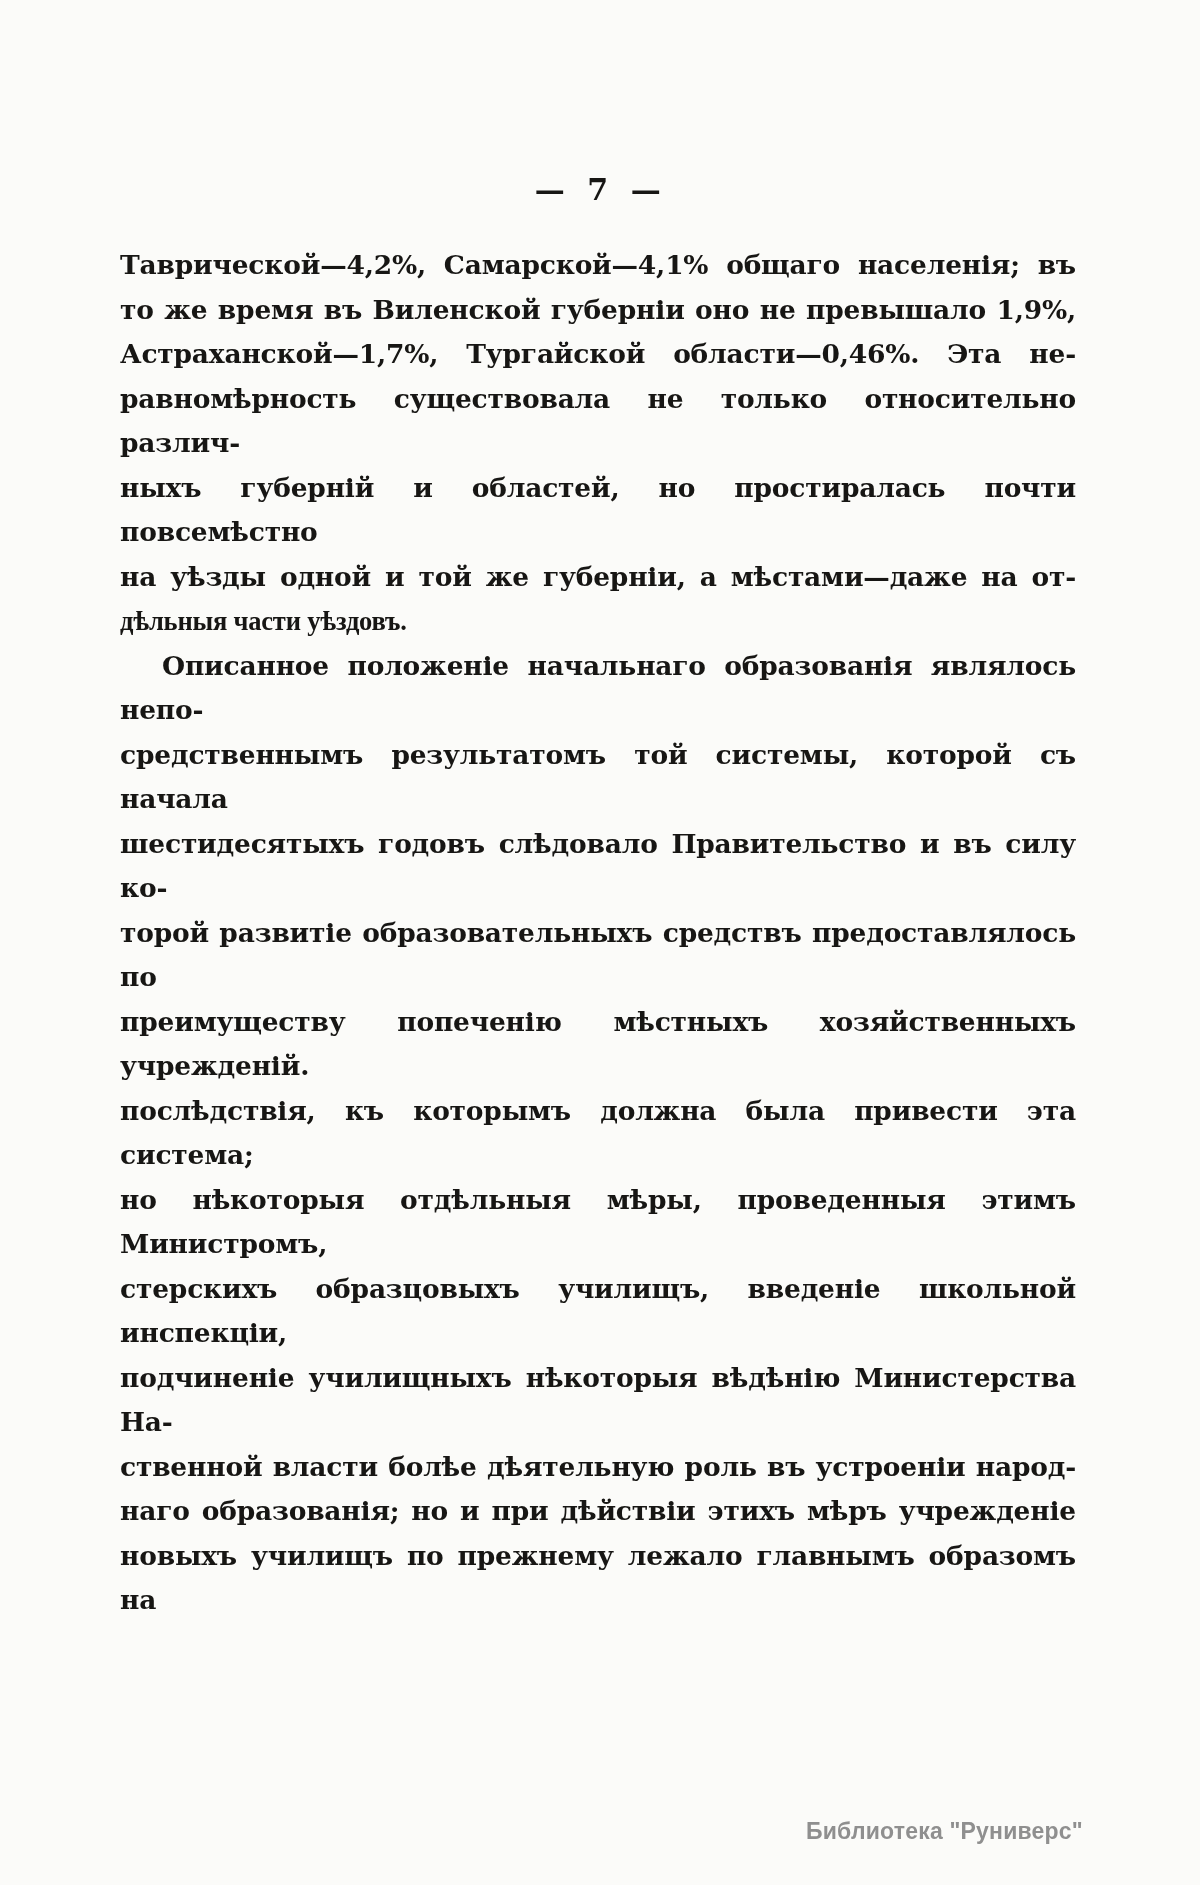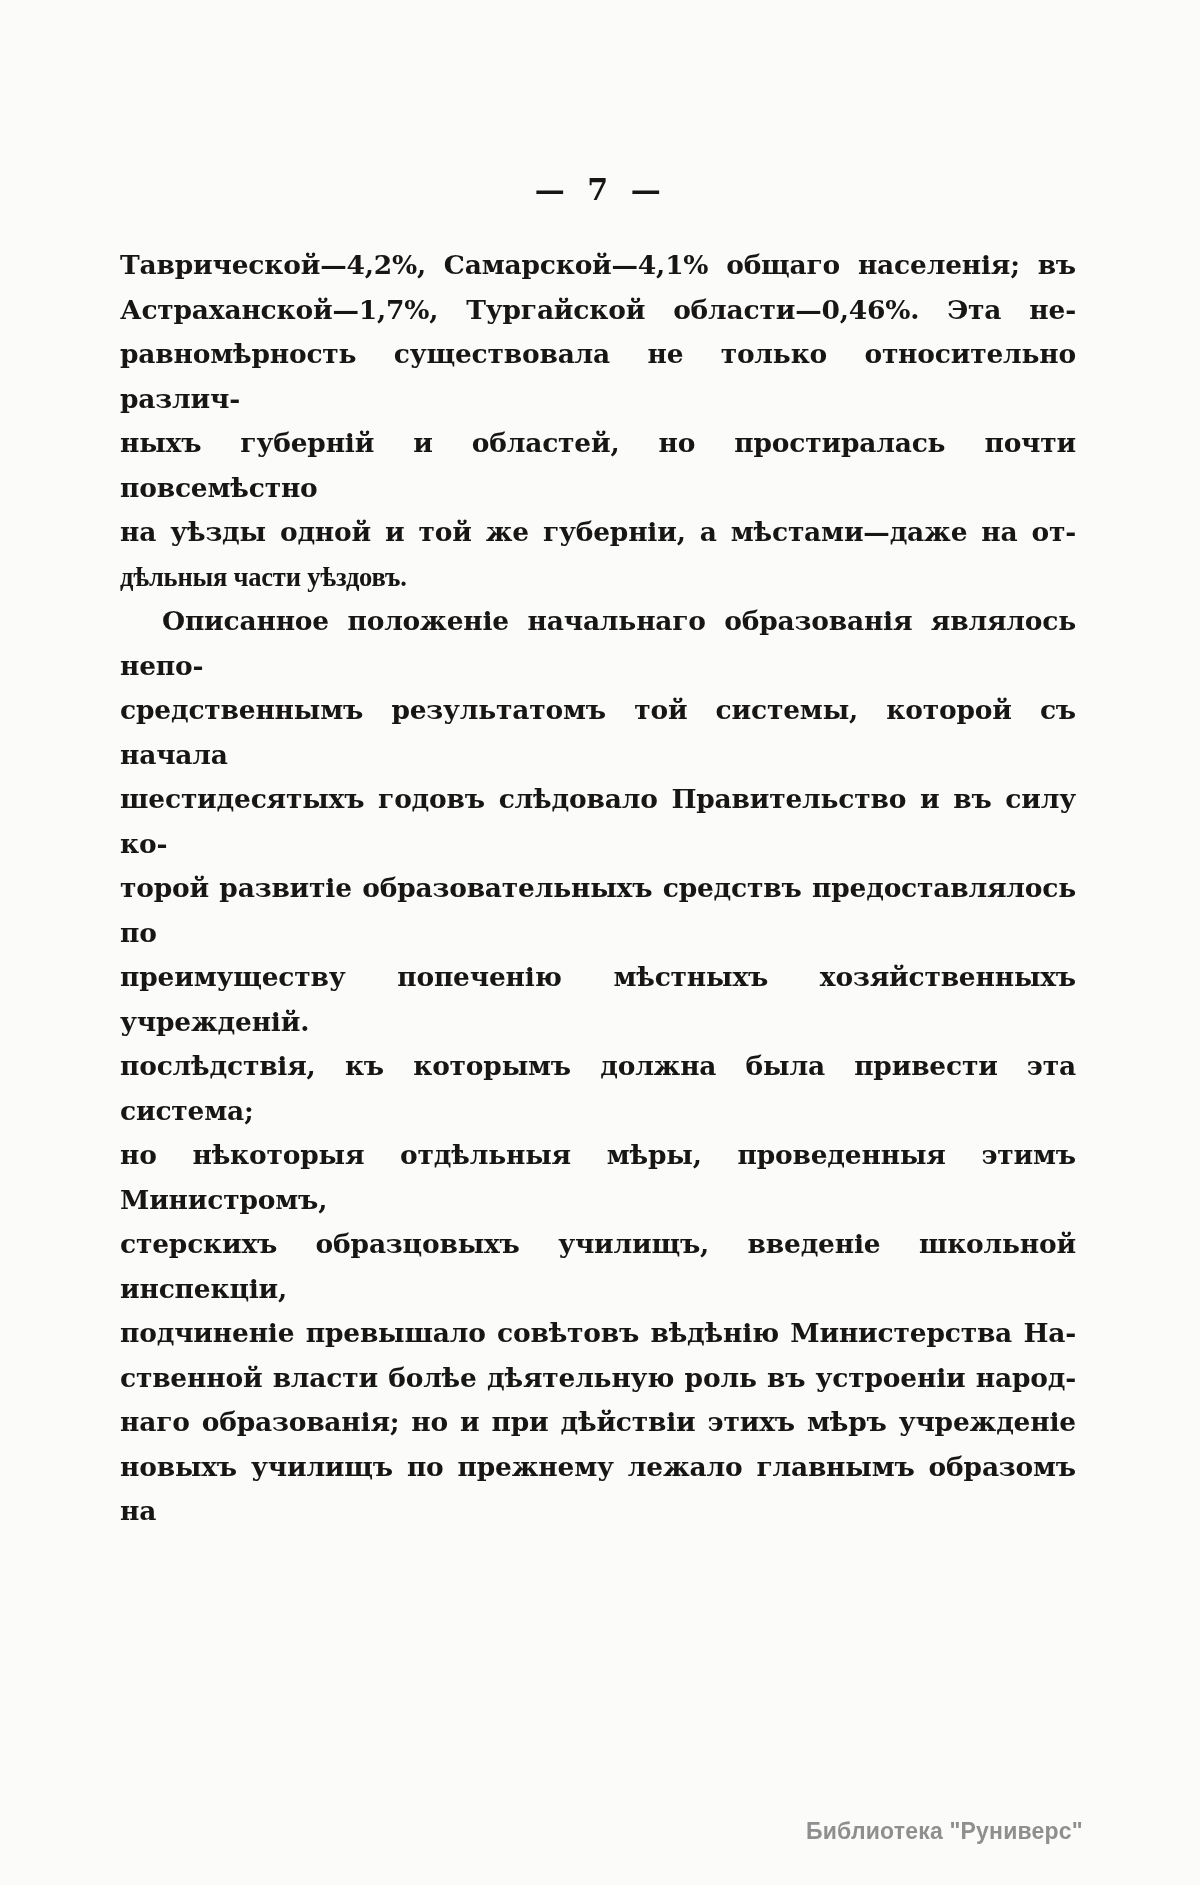--- a/index.html
+++ b/index.html
@@ -56,34 +56,35 @@
 <body>
 
 <div class="page">
 
   <div class="page-header">
     <span>—</span><span class="num">7</span><span>—</span>
   </div>
 
   <div class="text-block">
       <div class="line">Таврической—4,2%, Самарской—4,1% общаго населенія; въ</div>
+      <div class="line">то же время въ Виленской губерніи оно не превышало 1,9%,</div>
       <div class="line">Астраханской—1,7%, Тургайской области—0,46%. Эта не-</div>
       <div class="line">равномѣрность существовала не только относительно различ-</div>
       <div class="line">ныхъ губерній и областей, но простиралась почти повсемѣстно</div>
       <div class="line">на уѣзды одной и той же губерніи, а мѣстами—даже на от-</div>
       <div class="line lastline">дѣльныя части уѣздовъ.</div>
       <div class="line indent">Описанное положеніе начальнаго образованія являлось непо-</div>
       <div class="line">средственнымъ результатомъ той системы, которой съ начала</div>
       <div class="line">шестидесятыхъ годовъ слѣдовало Правительство и въ силу ко-</div>
       <div class="line">торой развитіе образовательныхъ средствъ предоставлялось по</div>
       <div class="line">преимуществу попеченію мѣстныхъ хозяйственныхъ учрежденій.</div>
       <div class="line">послѣдствія, къ которымъ должна была привести эта система;</div>
       <div class="line">но нѣкоторыя отдѣльныя мѣры, проведенныя этимъ Министромъ,</div>
       <div class="line">стерскихъ образцовыхъ училищъ, введеніе школьной инспекціи,</div>
-      <div class="line">подчиненіе превышало совѣтовъ вѣдѣнію Министерства На-</div>
+      <div class="line">подчиненіе училищныхъ нѣкоторыя вѣдѣнію Министерства На-</div>
       <div class="line">ственной власти болѣе дѣятельную роль въ устроеніи народ-</div>
       <div class="line">наго образованія; но и при дѣйствіи этихъ мѣръ учрежденіе</div>
       <div class="line">новыхъ училищъ по прежнему лежало главнымъ образомъ на</div>
     </div>
 
   <div class="watermark">Библиотека "Руниверс"</div>
 
 </div>
 
 </body></html>

